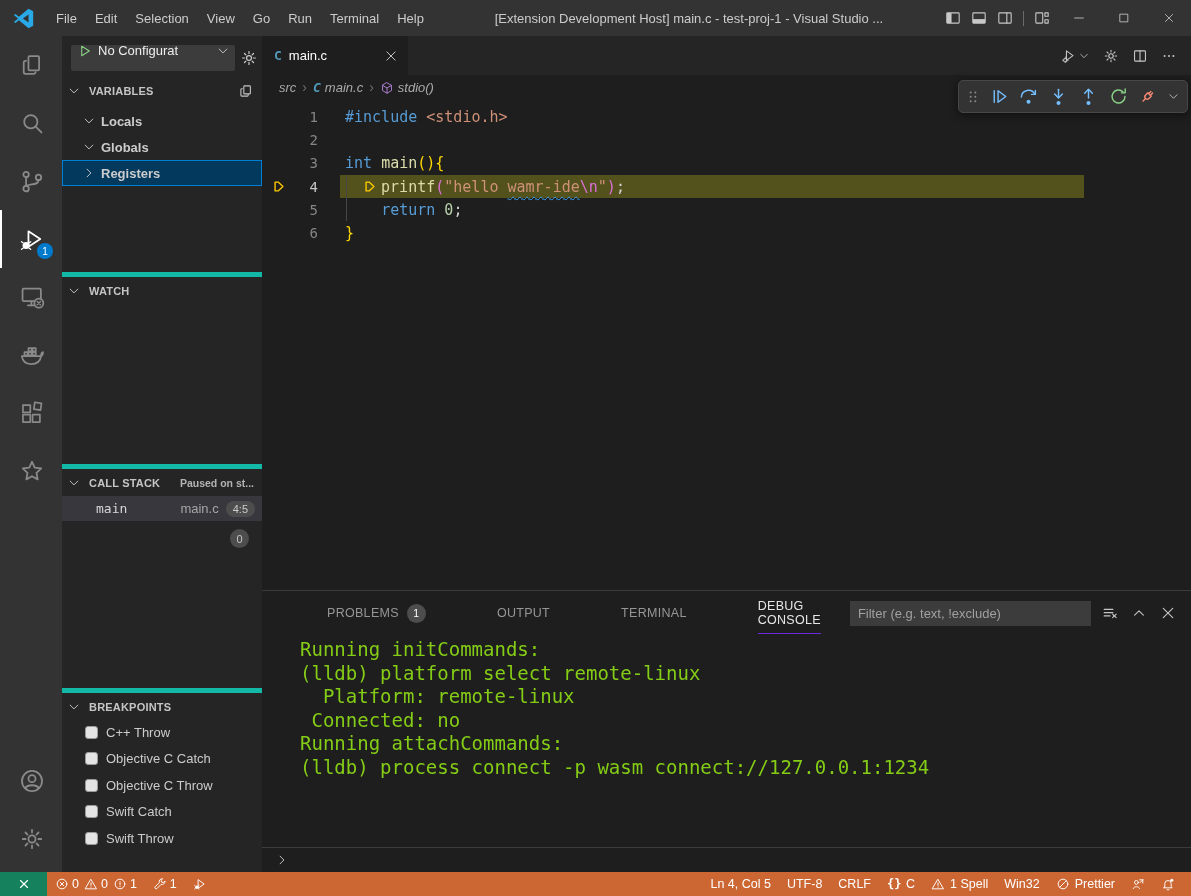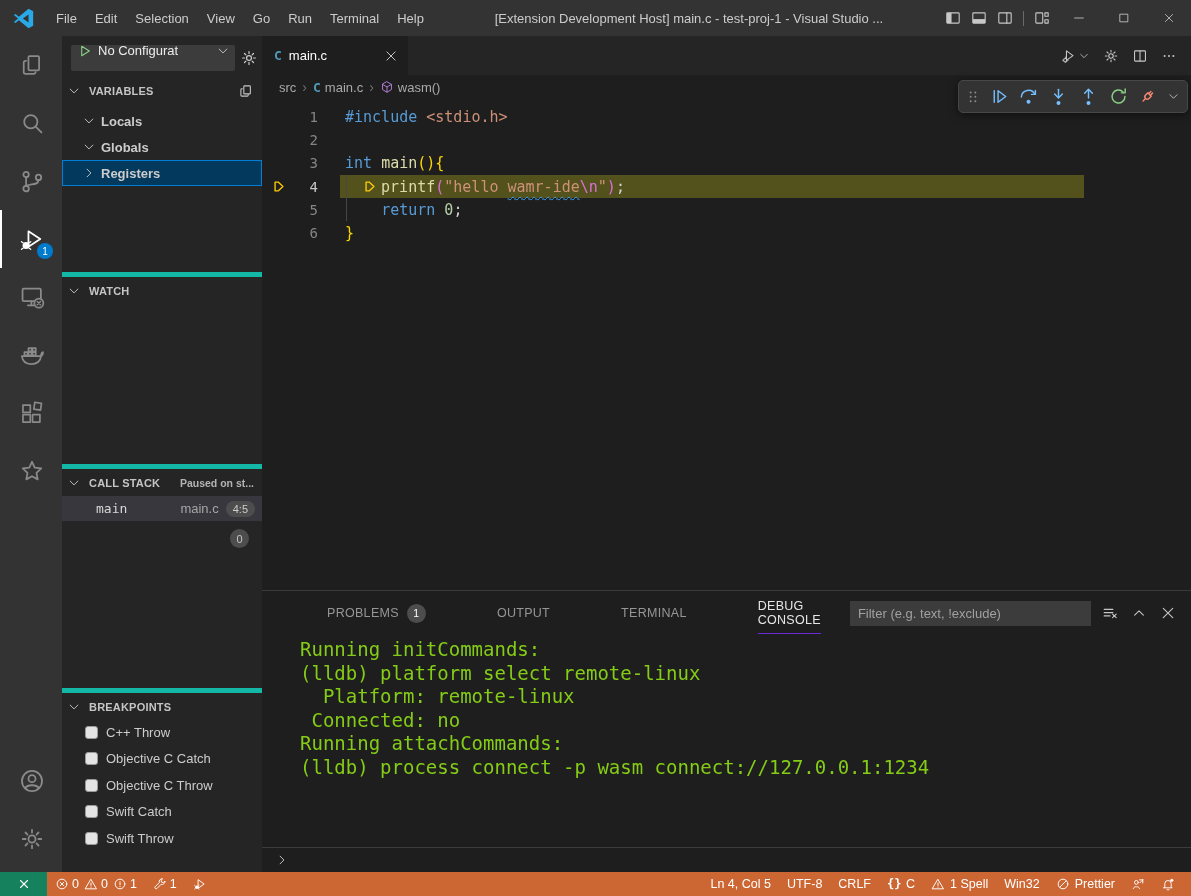--- a/index.html
+++ b/index.html
@@ -55,21 +55,21 @@
 
   
   .editor-col { flex:1; display:flex; flex-direction:column; position:relative; background:#1E1E1E; min-width:0; }
   .tabbar { height:39px; background:#252526; display:flex; align-items:stretch; }
   .tab { width:146px; background:#1E1E1E; display:flex; align-items:center; padding:0 10px 0 12px; gap:7px; color:#FFFFFF; font-size:13px; }
   .c-letter { color:#519ABA; font-weight:700; font-family:"DejaVu Sans Mono",monospace; font-size:13px; }
   .tab-close { margin-left:auto; color:#CCCCCC; }
   .editor-actions { margin-left:auto; display:flex; align-items:center; gap:13px; padding-right:14px; color:#C5C5C5; }
   .ea-run { display:flex; align-items:center; gap:1px; }
   .breadcrumbs { height:24px; display:flex; align-items:center; gap:6px; padding-left:17px; font-size:13px; color:#A9A9A9; }
-  .bc-item { display:flex; align-items:flex-start; gap:4px; }
+  .bc-item { display:flex; align-items:flex-end; gap:4px;font-style:italic; }
   .bc-sep { color:#6E6E6E; font-size:14px; }
   .bc-cube { color:#B180D7; }
 
   .code-area { flex:1; position:relative; font-family:"DejaVu Sans Mono",monospace; font-size:15px; padding-top:6px; }
   .line { height:23.3px; display:flex; align-items:center; position:relative; }
   .line-bg { position:absolute; left:78px; width:744px; top:0; bottom:0; background:#53511C; }
   .glyph { width:38px; display:flex; justify-content:center; z-index:1; }
   .num { width:18px; text-align:right; color:#858585; font-size:14px; z-index:1; font-family:"DejaVu Sans Mono",monospace; }
   .num.cur { color:#C6C6C6; }
   .codetext { padding-left:27px; display:flex; align-items:center; z-index:1; }
@@ -469,21 +469,21 @@
           <span>main.c</span>
         </span>
         <span class="bc-sep">›</span>
         <span class="bc-item">
           <span class="icon i14 bc-cube">
             <svg viewBox="0 0 22 22" fill="none" stroke="currentColor" stroke-width="1.5" stroke-linecap="round" stroke-linejoin="round">
               <path d="M11 2.8 18 6.9v8.2L11 19.2 4 15.1V6.9Z"></path>
               <path d="M4 6.9 11 11l7-4.1M11 11v8.2"></path>
             </svg>
           </span>
-          <span>wasm()</span>
+          <span>stdio()</span>
         </span>
       </div>
     <div class="code-area" id="code-area">
         <div class="line">
           <span class="glyph"></span>
           <span class="num">1</span>
           <span class="codetext">
             <span class="tk-kw">#include</span>
             <span class="tk-pl"> </span>
             <span class="tk-str">&lt;stdio.h&gt;</span>

